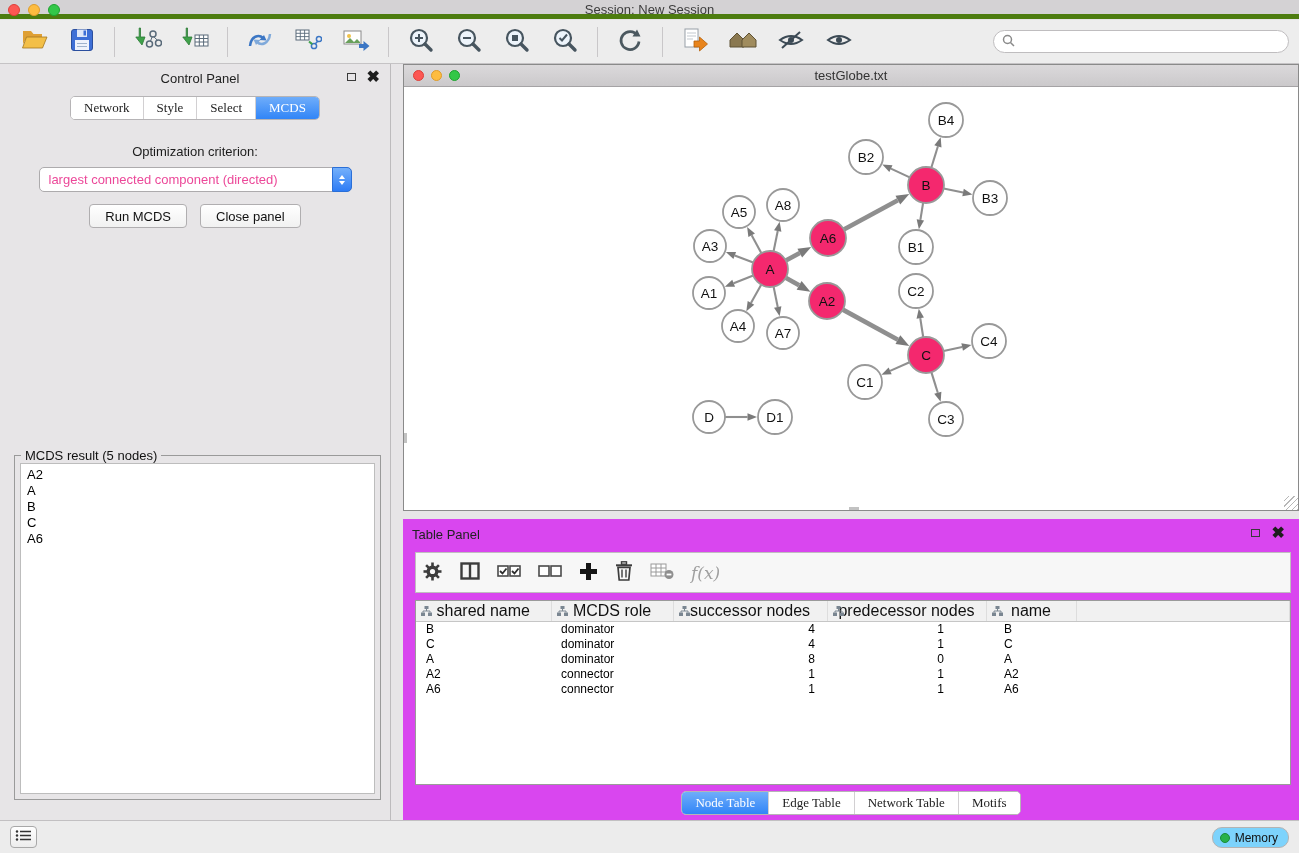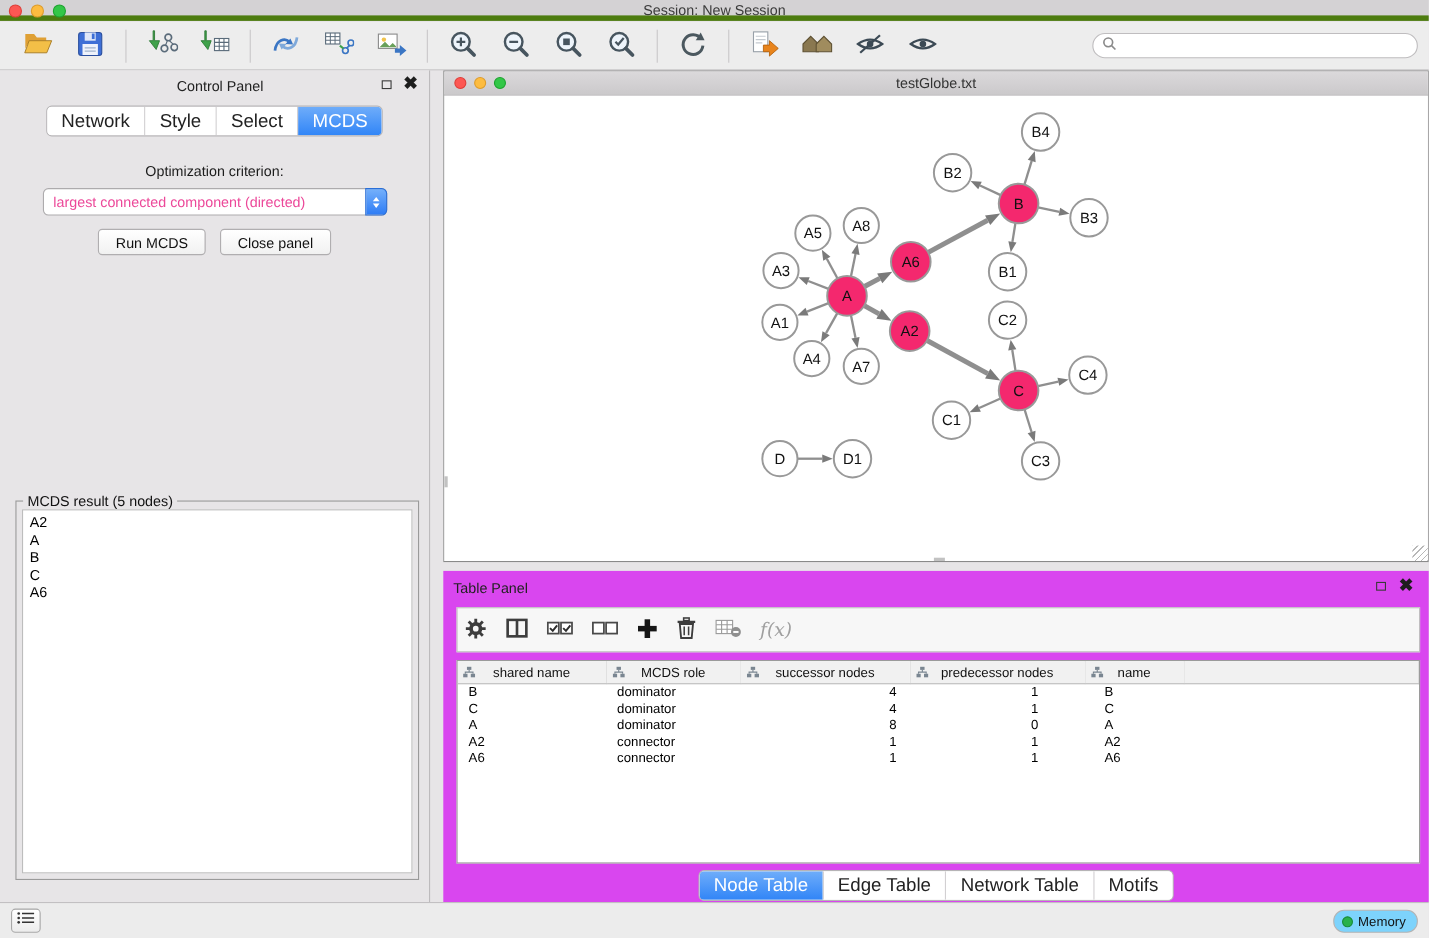--- a/index.html
+++ b/index.html
@@ -35,21 +35,21 @@
   .control-panel { position:absolute; left:0; top:64px; width:391px; bottom:33px;
                    background:#e7e5e7; border-right:1px solid #bdbbbd; }
   .panel-header { position:relative; height:28px; font-size:13px; color:#222;
                   padding:7px 0 0 10px;text-align:center; }
   .panel-header-icons { position:absolute; right:10px; top:7px; display:flex; gap:11px; align-items:center; }
   .float-ico { width:9px; height:8px; border:1.5px solid #3a3a3a; display:inline-block; }
   .close-ico { font-size:16px; font-weight:bold; color:#1d1d1d; line-height:12px; }
   .cp-tabs-row { text-align:center; margin-top:4px; }
   .seg-tabs { display:inline-flex; background:#fff; border:1px solid #b6b4b6;
               border-radius:5px; overflow:hidden; }
-  .seg-tab { font-family:Liberation Sans, sans-serif; font-size:17px; padding:3px 13px;
+  .seg-tab { font-family:Liberation Serif, serif; font-size:13px; padding:3px 13px;
              background:#fff; border:0; border-left:1px solid #d2d0d2; color:#222; cursor:default; }
   .seg-tab:first-child { border-left:0; }
   .seg-tab.active { background:linear-gradient(#6fadfa,#3185f7); color:#fff; }
   .opt-label { text-align:center; font-size:13px; color:#1c1c1c; margin-top:24px; }
   .dropdown { position:relative; margin:8px auto 0 auto; width:313px; height:25px;
               background:#fff; border:1px solid #adabad; border-radius:5px;
               font-size:13px; color:#ec4899; line-height:23px; padding-left:9px; }
   .dd-btn { position:absolute; right:-1px; top:-1px; bottom:-1px; width:20px;
             border-radius:0 5px 5px 0; background:linear-gradient(#74b0fb,#2e7cf5);
             border:1px solid #2a6fd8; display:flex; flex-direction:column;
@@ -89,21 +89,21 @@
   .table-panel { position:absolute; left:403px; top:519px; right:0; bottom:33px; background:#d946ef; }
   .tp-toolbar { position:absolute; left:12px; right:8px; top:33px; height:41px;
                 background:#f7f7f7; border:1px solid #c0bec0;
                 display:flex; align-items:center; padding-left:6px; gap:17px; }
   .tp-icon { background:none; border:0; padding:0; display:flex; align-items:center; cursor:default; }
   .fx { font-family:"DejaVu Serif",serif; font-style:italic; font-size:17px; color:#9f9f9f; }
   .tp-table-wrap { position:absolute; left:12px; right:8px; top:81px; height:185px;
                    background:#fff; border:1px solid #9a9a9a; overflow:hidden; }
   table.tbl { border-collapse:collapse; table-layout:fixed; width:100%; }
   .tbl th { position:relative; height:20px; background:#f1f1f1; font-weight:normal;
-            font-size:12px; color:#111; border-bottom:1px solid #c6c6c6;
+            font-size:16px; color:#111; border-bottom:1px solid #c6c6c6;
             border-right:1px solid #ddd; text-align:center; }
   .tbl th .col-ico { position:absolute; left:5px; top:5px; }
   .tbl td { font-size:12px; color:#000; height:15px; padding:0; white-space:nowrap;
             overflow:hidden; }
   .tbl td.c0 { padding-left:10px; } .tbl td.c1 { padding-left:10px; }
   .tbl td.c2 { text-align:right; padding-right:12px; }
   .tbl td.c3 { text-align:right; padding-right:42px; }
   .tbl td.c4 { padding-left:18px; }
   .tp-tabs-row { position:absolute; left:0; right:0; top:272px; text-align:center; }
   .tp-header-icons { position:absolute; right:14px; top:8px; display:flex; gap:12px; align-items:center; }

